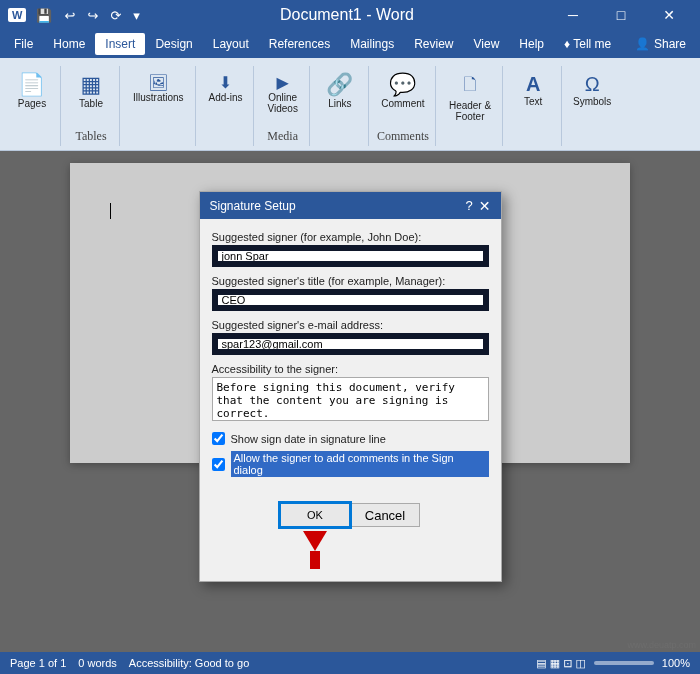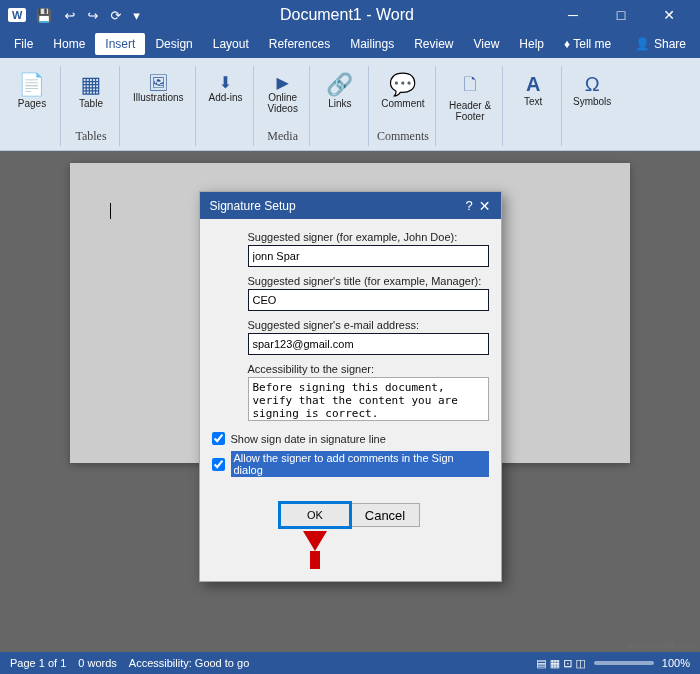--- a/index.html
+++ b/index.html
@@ -131,26 +131,26 @@
       padding: 6px 10px;
       display: flex;
       justify-content: space-between;
       align-items: center;
       font-size: 12px;
     }
     .modal-titlebar-right { display: flex; gap: 6px; align-items: center; }
     .modal-close-btn { background: transparent; border: none; color: white; font-size: 14px; cursor: pointer; line-height: 1; }
     .modal-help-btn { background: transparent; border: none; color: white; font-size: 13px; cursor: pointer; }
     .modal-body { padding: 12px; }
-    .form-group { margin-bottom: 8px; margin-left: 36px; }
+    .form-group { margin-bottom: 8px; }
     .form-label { font-size: 11px; color: #222; margin-bottom: 2px; display: block; }
     .form-input {
       width: 100%;
       height: 22px;
-      border: 1px solid #0f172a;
+      border: 6px solid #0f172a;
       background: white;
       padding: 2px 4px;
       font-size: 11px;
       outline: none;
     }
     .form-textarea {
       width: 100%;
       height: 44px;
       border: 1px solid #aaa;
       background: white;

